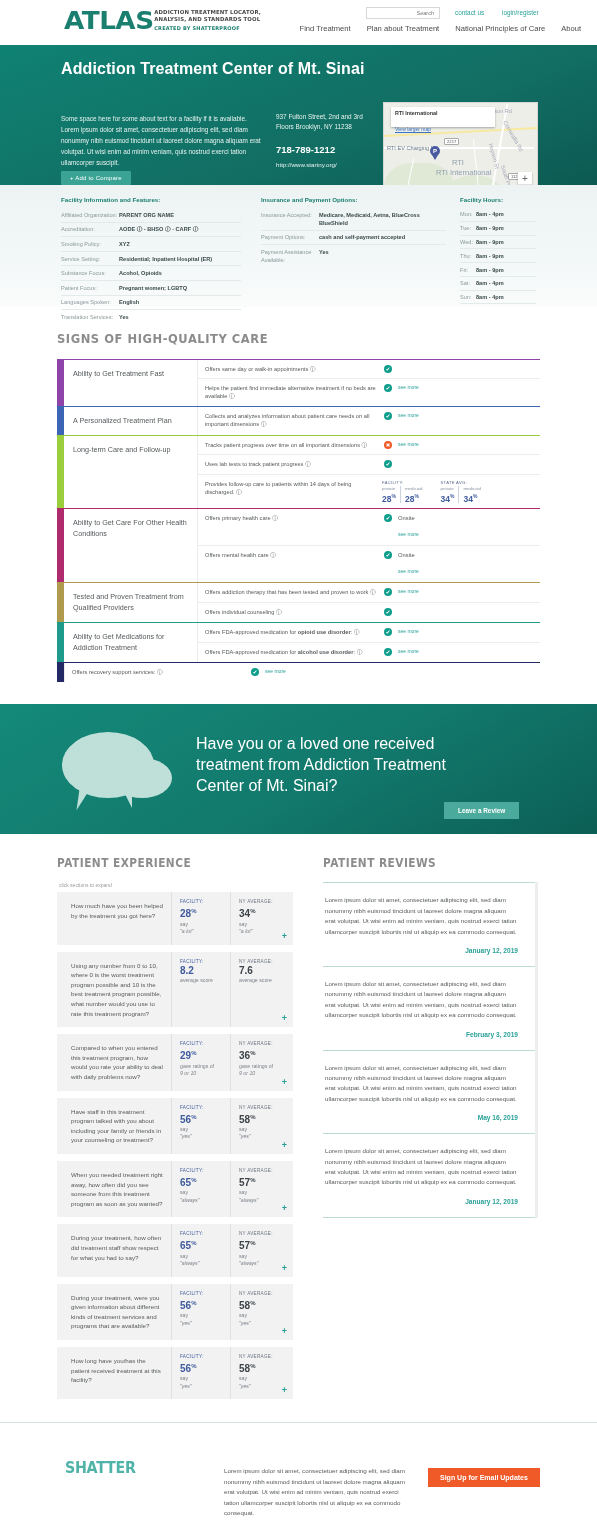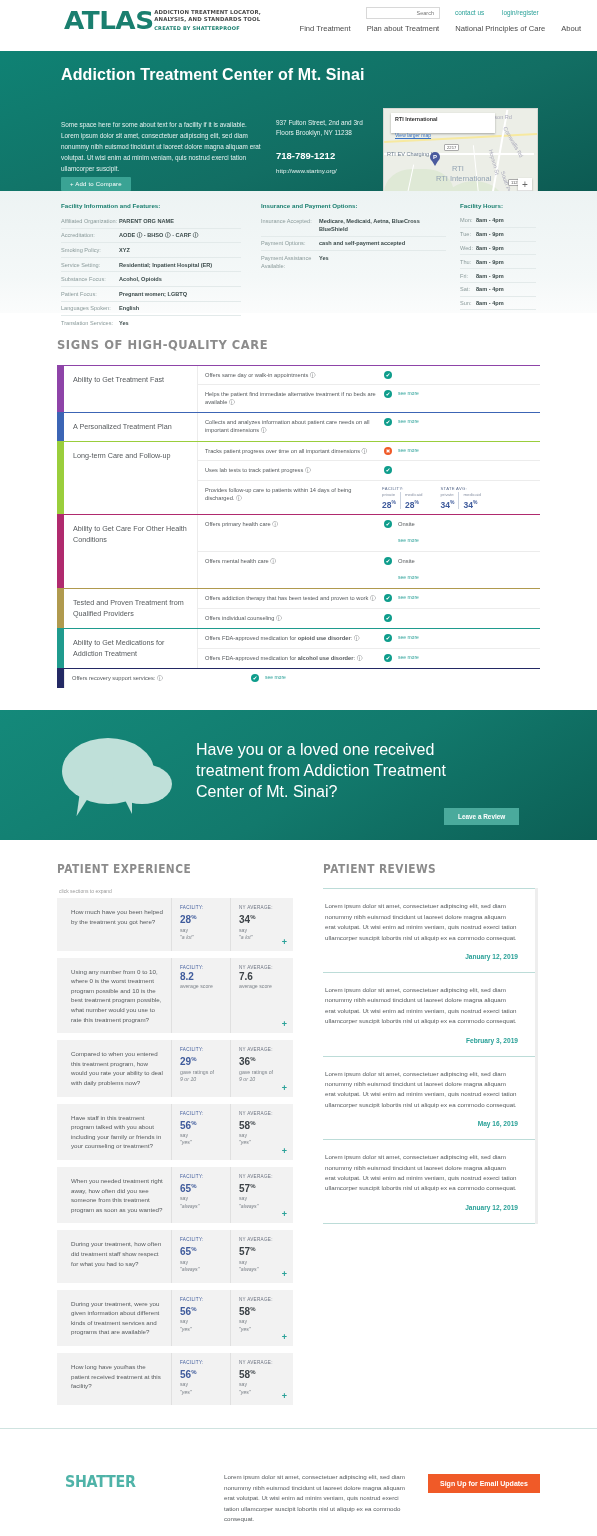--- a/index.html
+++ b/index.html
@@ -6,21 +6,21 @@
   body {
     width: 597px; height: 1536px;
     font-family: "Liberation Sans", sans-serif;
     background: #ffffff;
     color: #4a4a4a;
     overflow: hidden;
   }
   .page { width: 597px; position: relative; }
 
   
-  .header { height: 51px; background: #fff; position: relative; }
+  .header { height: 45px; background: #fff; position: relative; }
   .logo { position: absolute; left: 64px; top: 8px; display: flex; align-items: flex-start; }
   .logo-word {
     font-family: "Liberation Sans Narrow", "DejaVu Sans", sans-serif;
     font-weight: bold; font-size: 25px; color: #1a7f6f;
     letter-spacing: -0.5px; line-height: 25px;
     transform: scaleX(1.05); transform-origin: left;
   }
   .logo-tag { margin-left: 5px; margin-top: 1px; }
   .logo-tag .l1 {
     font-size: 5.4px; font-weight: bold; color: #4a4a4a; line-height: 7.2px;
@@ -281,21 +281,21 @@
   .rev-scroll {
     position: absolute; right: 0; top: 0; width: 3px; bottom: 0; background: #eeeeee;
   }
   .rev-box { position: relative; }
 
   
   .footer {
     border-top: 1px solid #cfe3e0; margin-top: 16px;
     height: 96px; position: relative; background: #fff;
   }
-  .sp-logo { position: absolute; left: 65px; top: 46px; }
+  .sp-logo { position: absolute; left: 65px; top: 38px; }
   .sp-logo .w {
     font-family: "Liberation Sans Narrow", "DejaVu Sans", sans-serif;
     font-size: 15px; font-weight: bold; color: #4fb3a8;
     line-height: 14px; letter-spacing: -0.3px;
     transform: scaleX(0.95); transform-origin: left;
   }
   .foot-txt {
     position: absolute; left: 224px; top: 43px; width: 182px;
     font-size: 6.2px; color: #55595c; line-height: 10.4px;
   }

